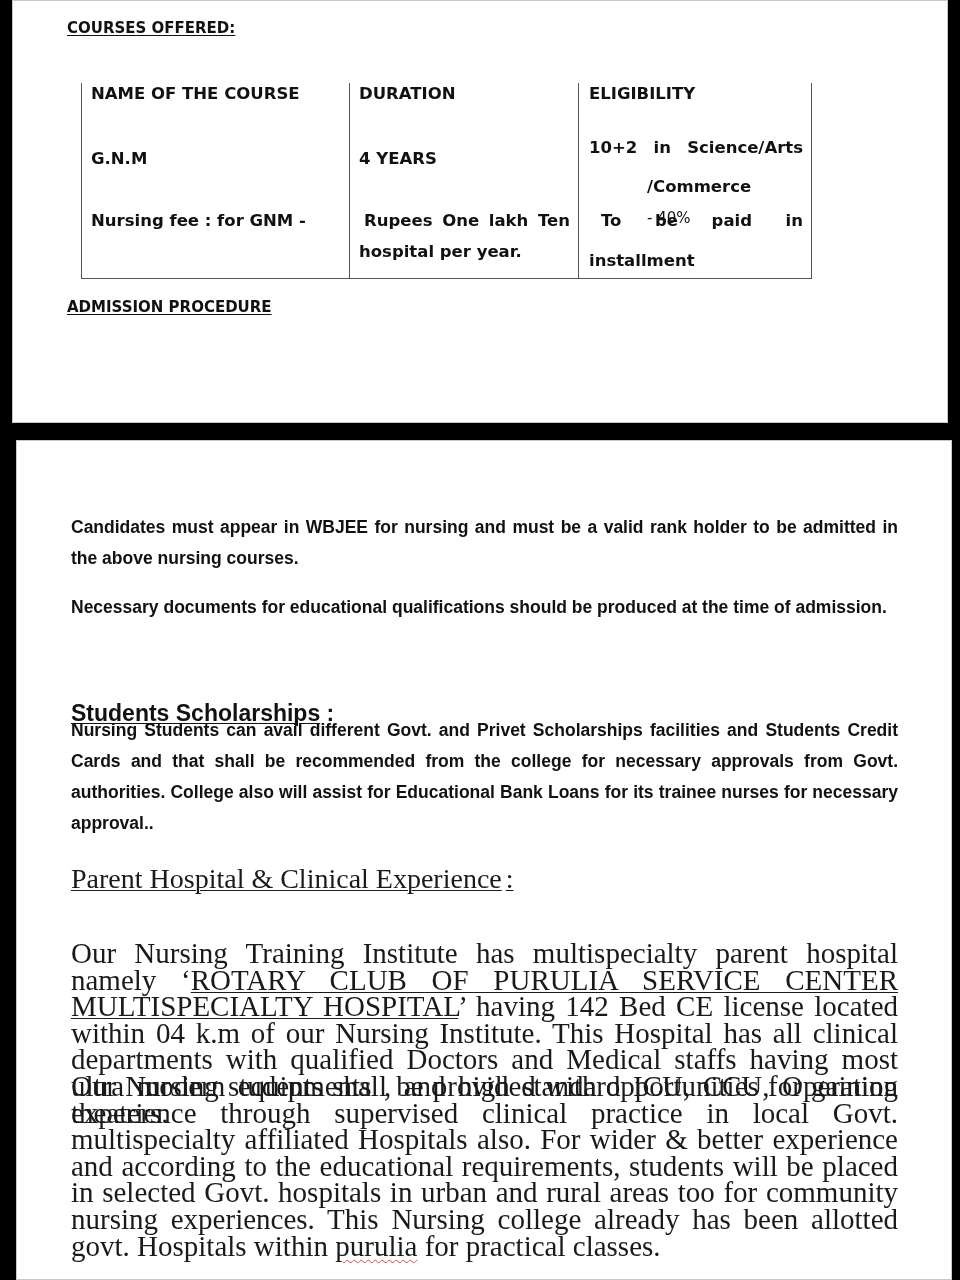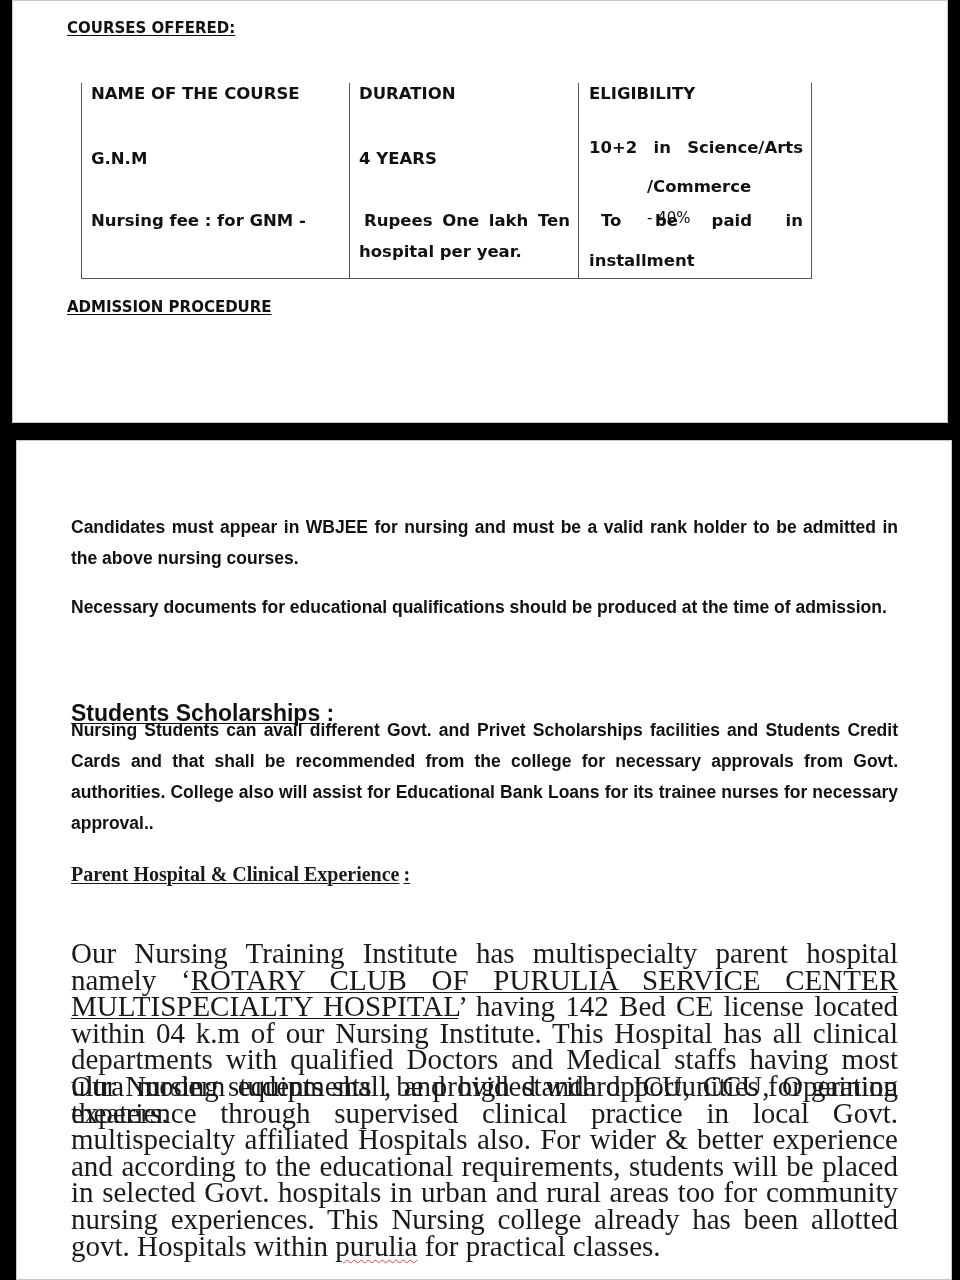--- a/index.html
+++ b/index.html
@@ -78,21 +78,21 @@
 <div class="page" id="page2">
   <div class="sans-para" style="top:72px;">Candidates must appear in WBJEE for nursing and must be a valid rank holder to be admitted in the above nursing courses.</div>
   <div class="sans-para" style="top:152px;">Necessary documents for educational qualifications should be produced at the time of admission.</div>
 
   <div class="abs" style="left:55px; top:236px; font-family:'Liberation Sans', sans-serif; font-weight:bold; font-size:23px;margin-top:24px;">
     <span class="u">Students Scholarships</span>
     <span>:</span>
   </div>
   <div class="sans-para" style="top:275px;">Nursing Students can avail different Govt. and Privet Scholarships facilities and Students Credit Cards and that shall be recommended from the college for necessary approvals from Govt. authorities. College also will assist for Educational Bank Loans for its trainee nurses for necessary approval..</div>
 
-  <div class="abs" style="left:55px; top:423px; font-family:'Liberation Serif', serif; font-weight:bold; font-size:20px; color:#1a1a1a;">
+  <div class="abs" style="left:55px; top:423px; font-family:'Liberation Serif', serif; font-weight:normal; font-size:28px; color:#1a1a1a;">
     <span class="u">Parent Hospital &amp; Clinical Experience</span><span class="u" style="margin-left:4px;">:</span>
   </div>
 
   <div class="serif-para" style="top:500px;">
     <span>Our Nursing Training Institute has multispecialty parent hospital namely ‘</span><span class="u">ROTARY CLUB OF PURULIA SERVICE CENTER MULTISPECIALTY HOSPITAL</span><span>’ having 142 Bed CE license located within 04 k.m of our Nursing Institute. This Hospital has all clinical departments with qualified Doctors and Medical staffs having most ultra modern equipments , and high standard ICU, CCU, Operation theaters.</span>
   </div>
   <div class="serif-para" style="top:633px;">
     <span>Our Nursing students shall be provided with opportunities for gaining experience through supervised clinical practice in local Govt. multispecialty affiliated Hospitals also. For wider &amp; better experience and according to the educational requirements, students will be placed in selected Govt. hospitals in urban and rural areas too for community nursing experiences. This Nursing college already has been allotted govt. Hospitals within </span><span class="sq">purulia</span><span> for practical classes.</span>
   </div>
 </div>

